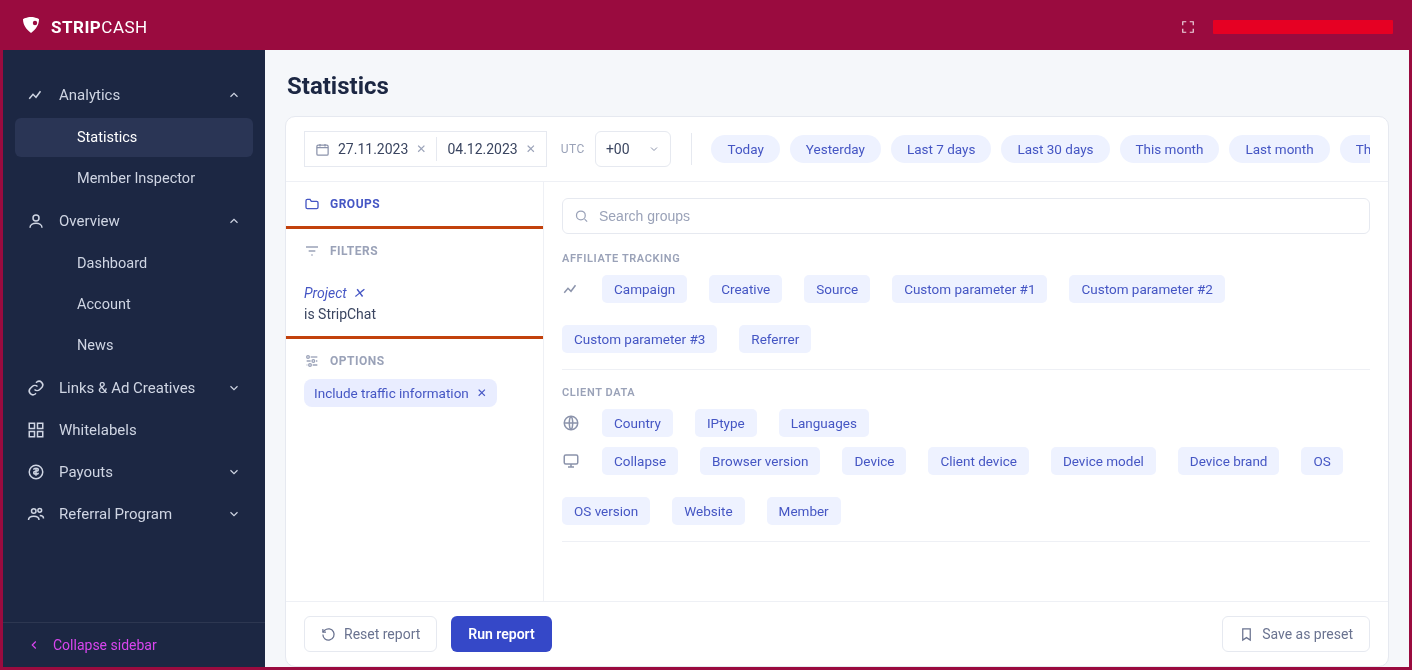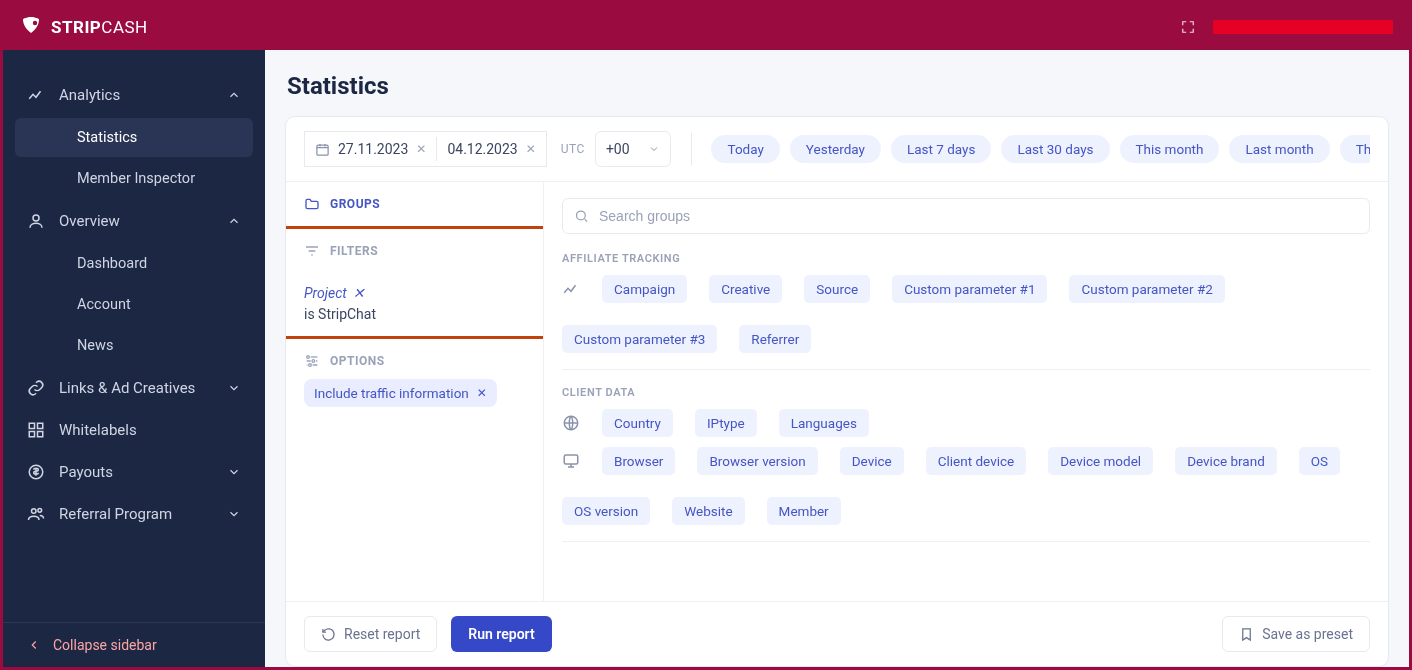--- a/index.html
+++ b/index.html
@@ -112,21 +112,21 @@
   align-items: center;
   justify-content: center;
 }
 .collapse-bar {
   border-top: 1px solid rgba(255,255,255,0.08);
   padding: 14px 24px;
   display: flex;
   align-items: center;
   gap: 12px;
   font-size: 14px;
-  color: #fca5a5;
+  color: #d946ef;
   cursor: pointer;
 }
 .content {
   flex: 1;
   display: flex;
   flex-direction: column;
   min-width: 0;
   background: #f5f7fa;
 }
 .page-title {
@@ -631,21 +631,21 @@
                 <span class="chip">IPtype</span>
                 <span class="chip">Languages</span>
               </div>
               <div class="chip-row">
                 <span class="row-icon">
                     <svg viewBox="0 0 24 24" width="18" height="18" fill="none" stroke="currentColor" stroke-width="2">
                       <rect x="3" y="4" width="18" height="12" rx="2"></rect>
                       <path d="M8 20h8M12 16v4"></path>
                     </svg>
                   </span>
-                <span class="chip">Browser</span>
+                <span class="chip">Collapse</span>
                 <span class="chip">Browser version</span>
                 <span class="chip">Device</span>
                 <span class="chip">Client device</span>
                 <span class="chip">Device model</span>
                 <span class="chip">Device brand</span>
                 <span class="chip">OS</span>
                 <span class="chip">OS version</span>
                 <span class="chip">Website</span>
                 <span class="chip">Member</span>
               </div>

